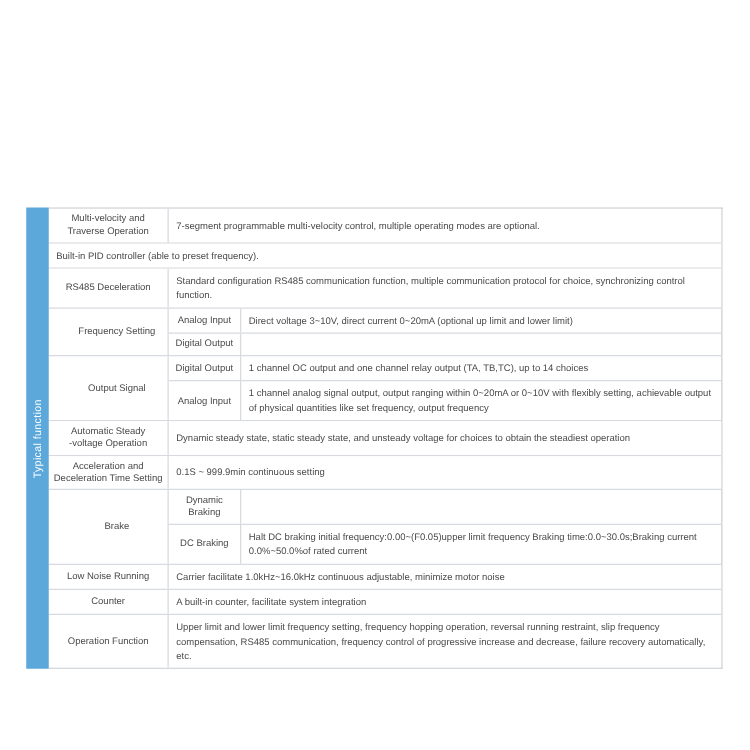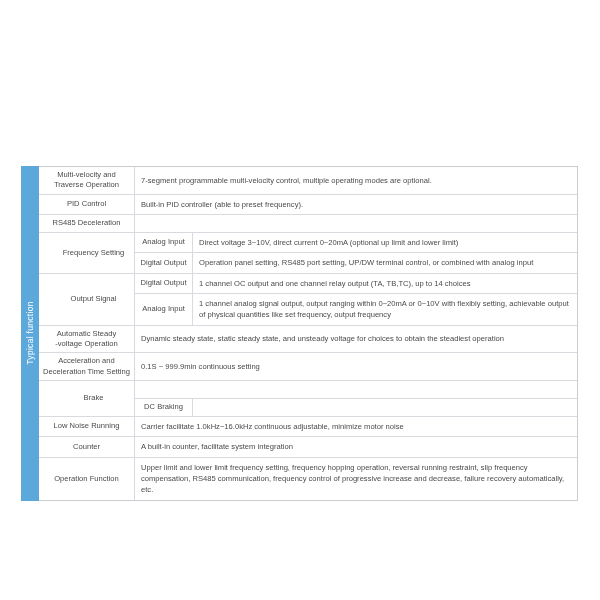--- a/index.html
+++ b/index.html
@@ -150,38 +150,37 @@
 
     <div class="rows">
 
       <div class="row h2">
         <div class="cell-a" style="white-space:pre-line">Multi-velocity and
 Traverse Operation</div>
         <div class="cell-c">7-segment programmable multi-velocity  control, multiple operating modes are optional.</div>
       </div>
 
       <div class="row h1">
-        <div class="cell-a" style="white-space:pre-line">PID Control</div>
         <div class="cell-c">Built-in PID controller (able to preset frequency).</div>
       </div>
 
       <div class="row h1">
         <div class="cell-a" style="white-space:pre-line">RS485 Deceleration</div>
+        <div class="cell-c">Standard configuration RS485 communication function, multiple communication protocol for choice, synchronizing control function.</div>
       </div>
 
       <div class="group">
         <div class="cell-a" style="white-space:pre-line">Frequency Setting</div>
         <div class="group-sub">
           <div class="subrow h1">
             <div class="cell-b">Analog Input</div>
             <div class="cell-c">Direct voltage 3~10V, direct current 0~20mA  (optional up limit and lower limit)</div>
           </div>
           <div class="subrow h1">
             <div class="cell-b">Digital Output</div>
-            <div class="cell-c">Operation panel setting, RS485 port setting, UP/DW terminal control, or combined with analog input</div>
           </div>
         </div>
       </div>
 
       <div class="group">
         <div class="cell-a" style="white-space:pre-line">Output Signal</div>
         <div class="group-sub">
           <div class="subrow h1">
             <div class="cell-b">Digital Output</div>
             <div class="cell-c">1 channel OC output and one channel relay output  (TA, TB,TC), up to 14 choices</div>
@@ -202,23 +201,25 @@
       <div class="row h2">
         <div class="cell-a" style="white-space:pre-line">Acceleration and
 Deceleration Time Setting</div>
         <div class="cell-c">0.1S ~ 999.9min continuous setting</div>
       </div>
 
       <div class="group">
         <div class="cell-a" style="white-space:pre-line">Brake</div>
         <div class="group-sub">
           <div class="subrow h1">
+            <div class="cell-b">Dynamic Braking</div>
           </div>
           <div class="subrow h1">
             <div class="cell-b">DC Braking</div>
+            <div class="cell-c">Halt DC braking initial frequency:0.00~(F0.05)upper limit frequency   Braking time:0.0~30.0s;Braking current 0.0%~50.0%of rated current</div>
           </div>
         </div>
       </div>
 
       <div class="row h1">
         <div class="cell-a" style="white-space:pre-line">Low Noise Running</div>
         <div class="cell-c">Carrier facilitate 1.0kHz~16.0kHz continuous adjustable, minimize motor noise</div>
       </div>
 
       <div class="row h1">

